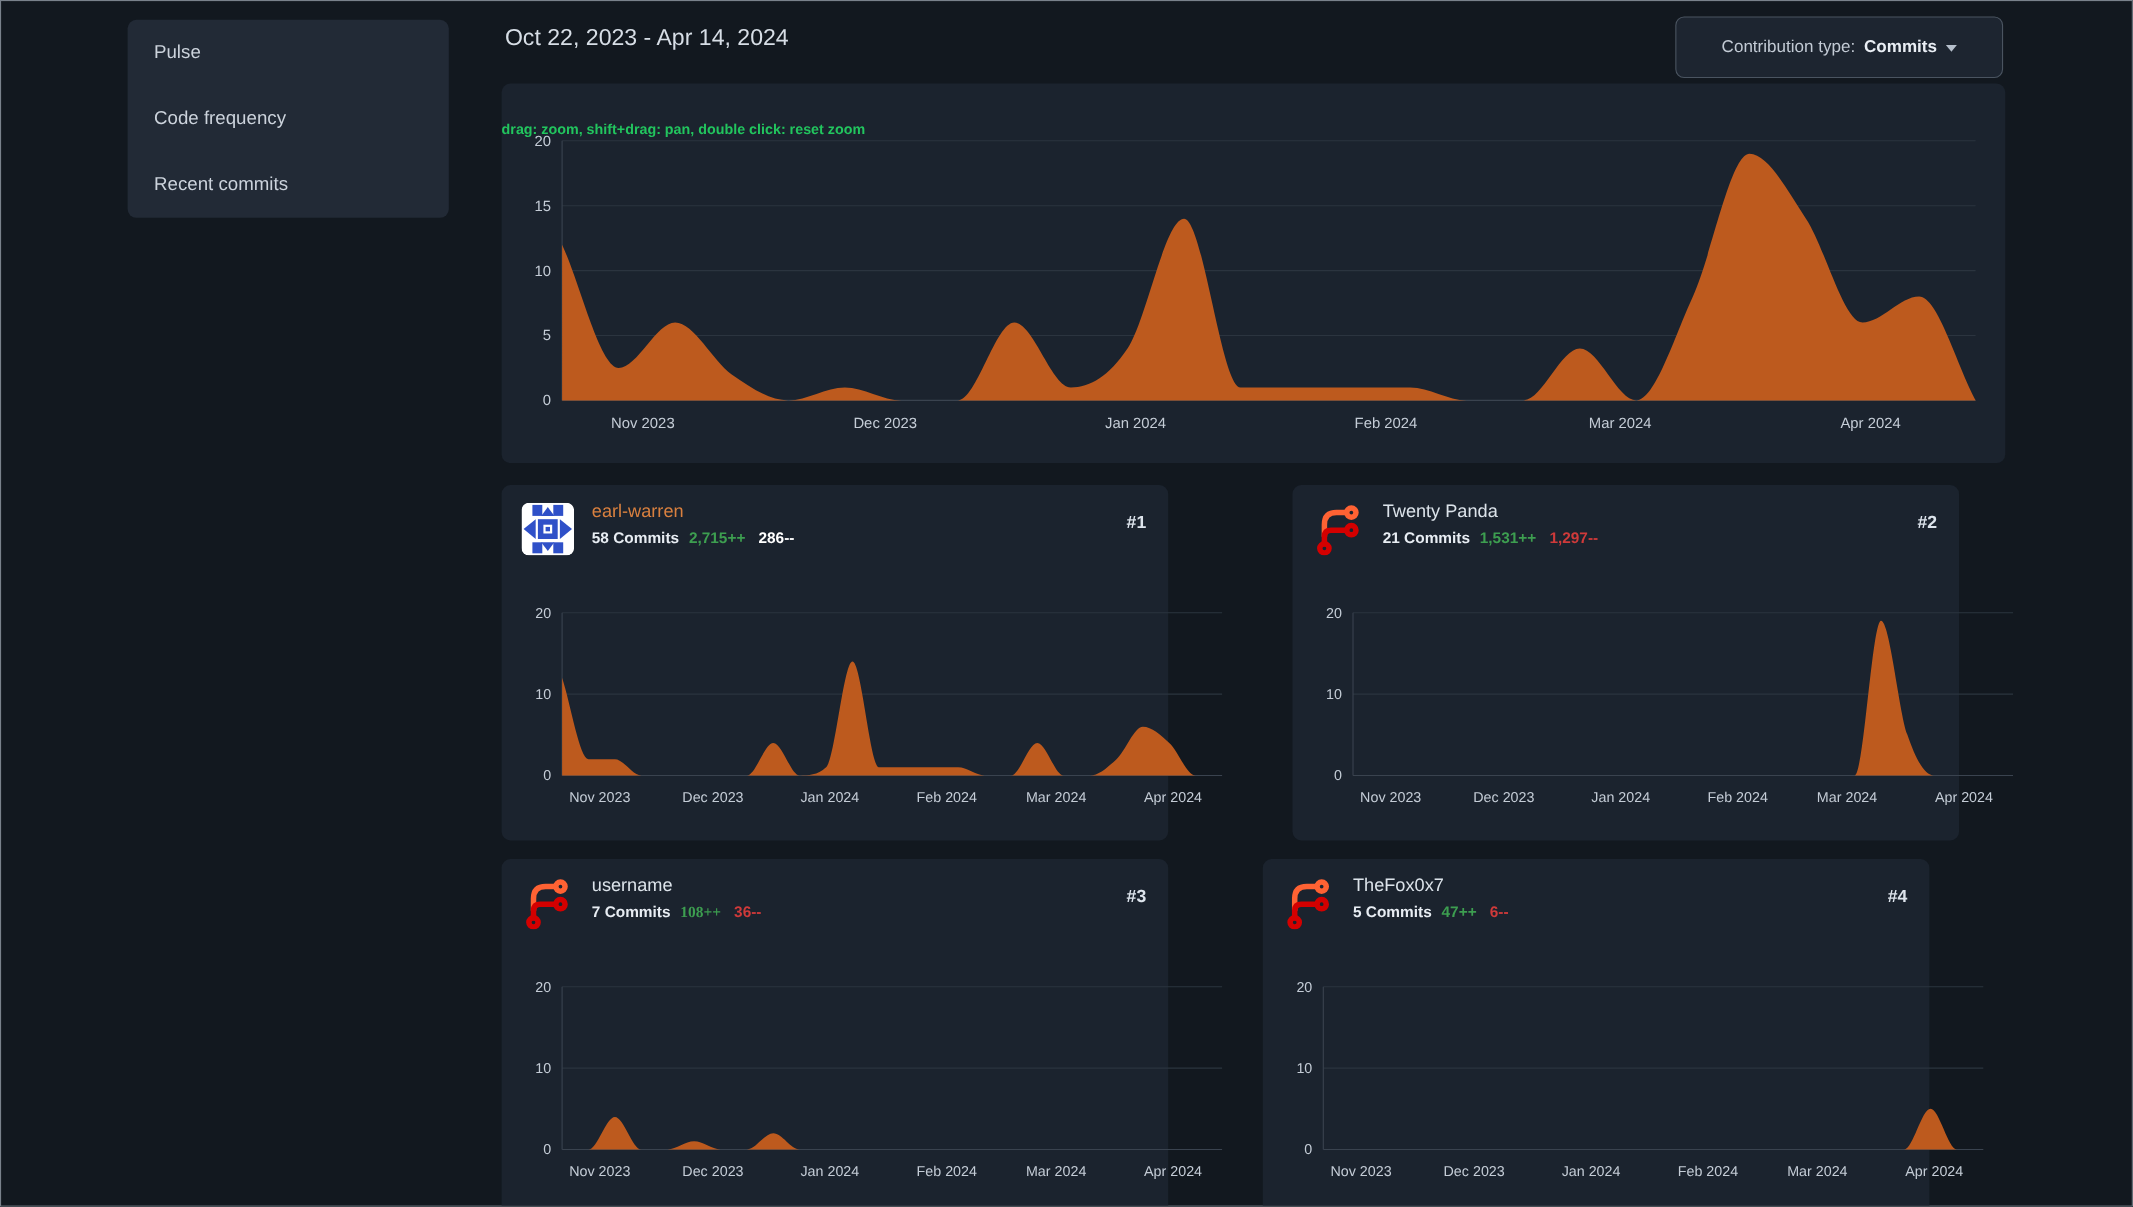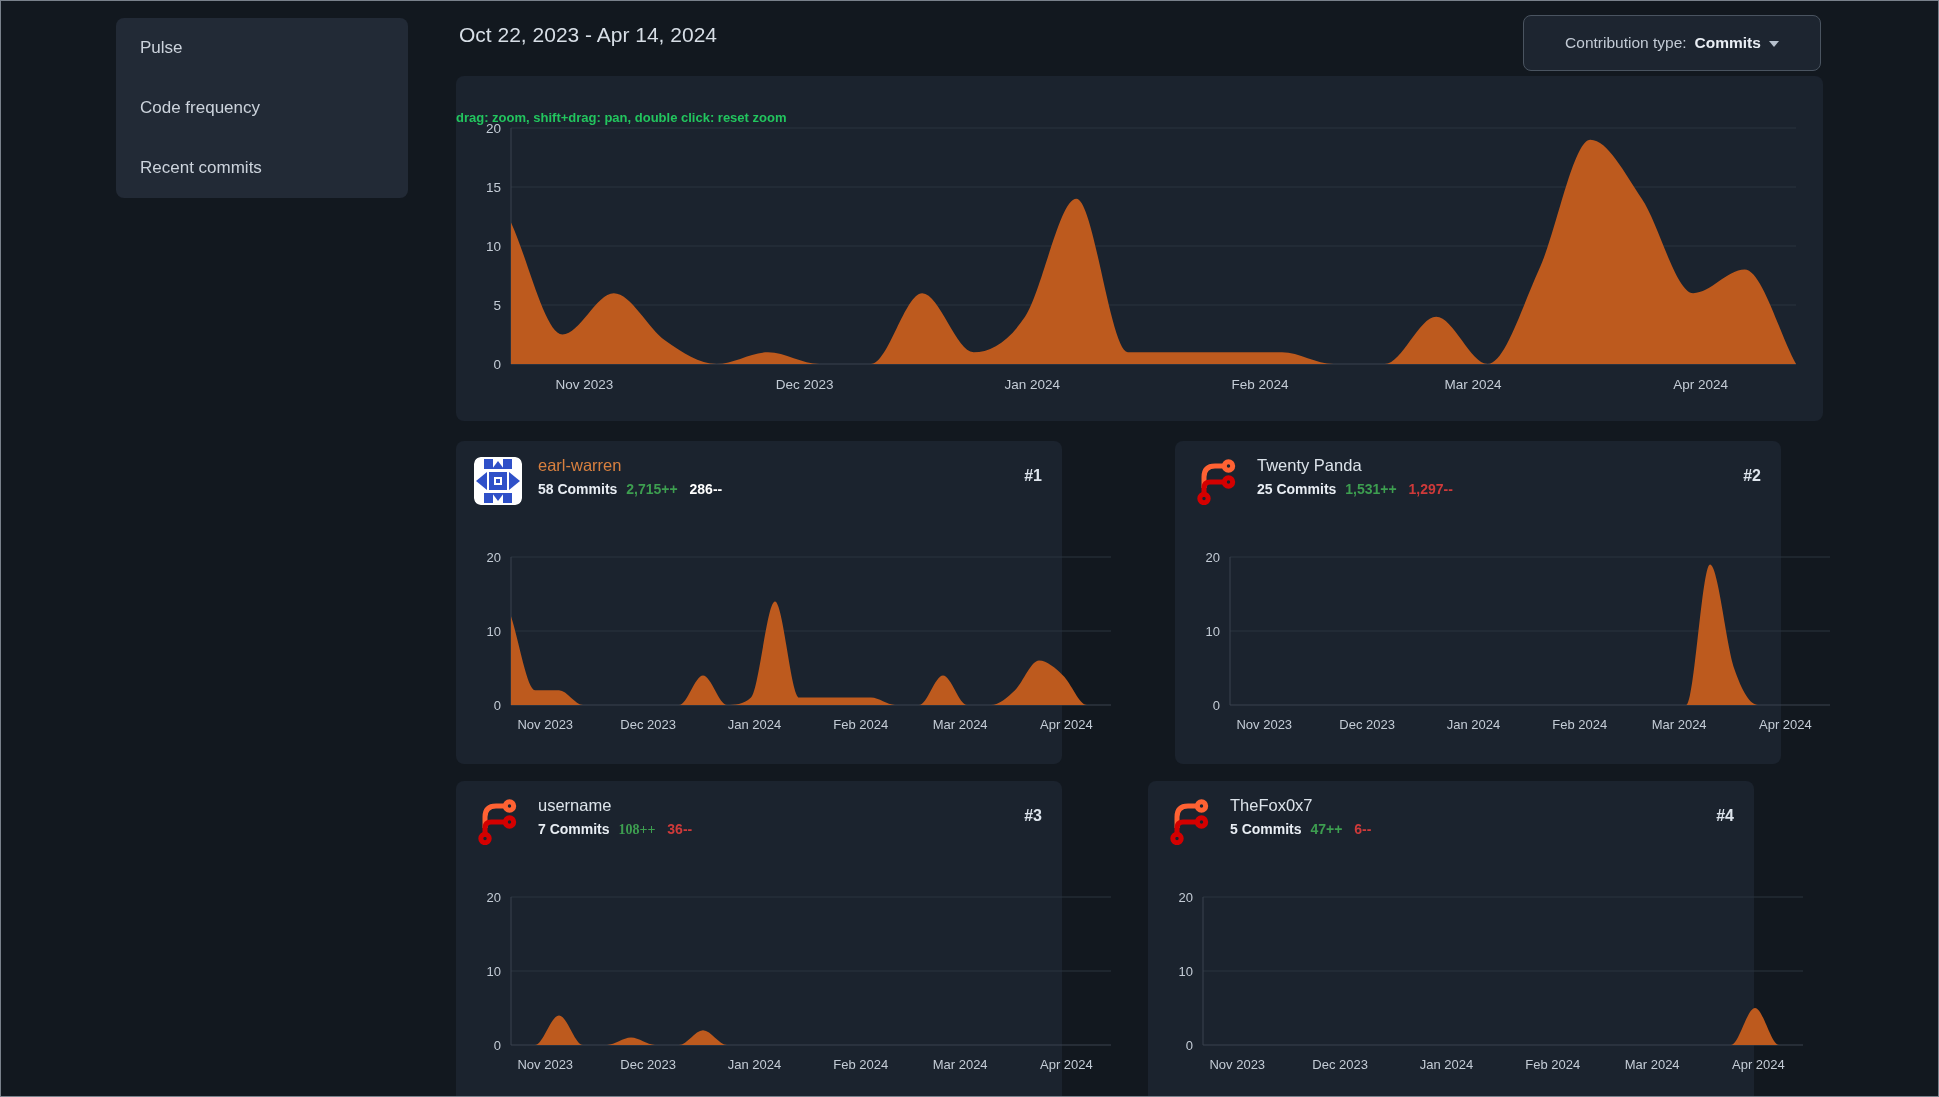--- a/index.html
+++ b/index.html
@@ -139,21 +139,21 @@
             <path stroke="#ff6233" d="M11,31 V20 Q11,9 22,9 H30"></path>
             <circle stroke="#ff6233" cx="35.5" cy="9" r="4.2"></circle>
             <path stroke="#d40000" d="M11,40 V31 Q11,25 17,25 H30"></path>
             <circle stroke="#d40000" cx="35.5" cy="25" r="4.2"></circle>
             <circle stroke="#d40000" cx="11" cy="41.5" r="4.2"></circle>
           </g>
         </svg>
       </div>
     <div class="c-name">Twenty Panda</div>
     <div class="c-stats">
-      <span>25 Commits</span>
+      <span>21 Commits</span>
       <span class="adds" style="color: rgb(61, 158, 80);">1,531++</span>
       <span class="dels" style="color: rgb(207, 58, 58);">1,297--</span>
     </div>
     <div class="rank">#2</div>
     <svg class="chart" viewBox="0 0 675 238" width="675" height="238">
         <line x1="55" y1="179" x2="655" y2="179" stroke="#3a434f" stroke-width="1"></line>
         <text x="45" y="183.5" fill="#c4ccd6" font-size="13" text-anchor="end" font-family="&quot;Liberation Sans&quot;,sans-serif">0</text>
         <line x1="55" y1="105" x2="655" y2="105" stroke="#2b343f" stroke-width="1"></line>
         <text x="45" y="109.5" fill="#c4ccd6" font-size="13" text-anchor="end" font-family="&quot;Liberation Sans&quot;,sans-serif">10</text>
         <line x1="55" y1="31" x2="655" y2="31" stroke="#2b343f" stroke-width="1"></line>

